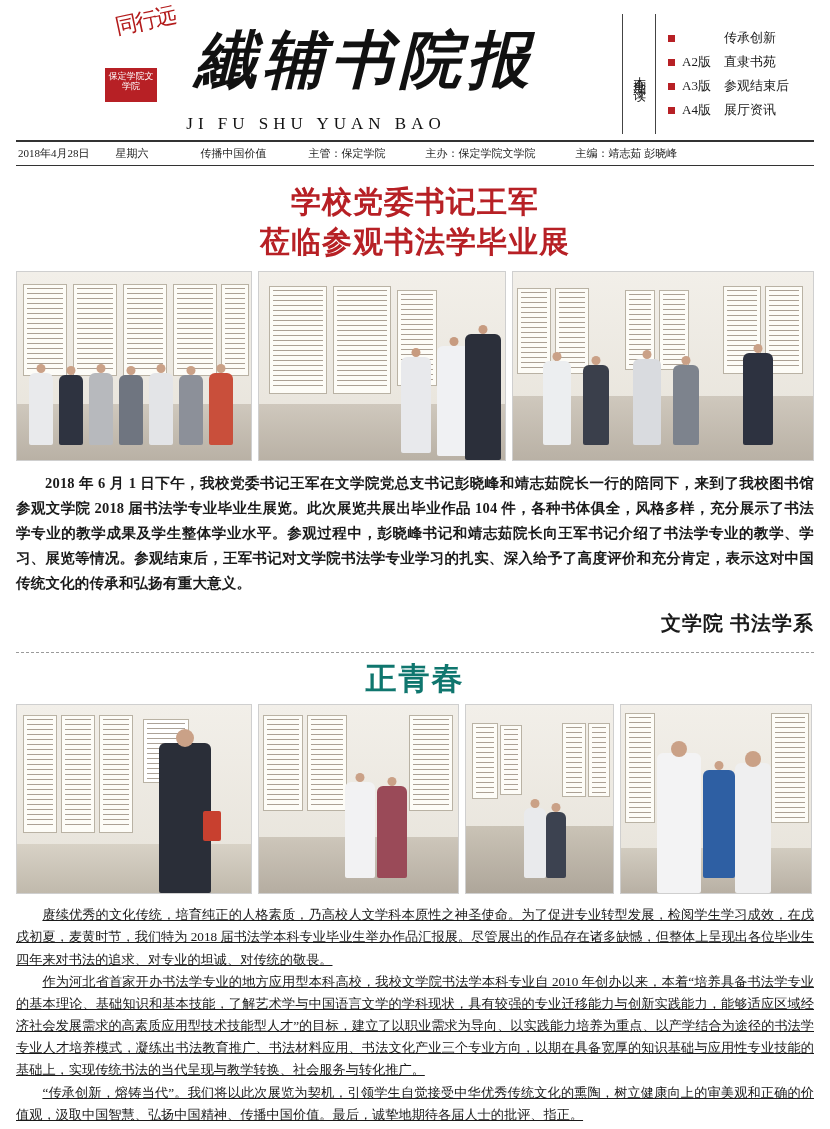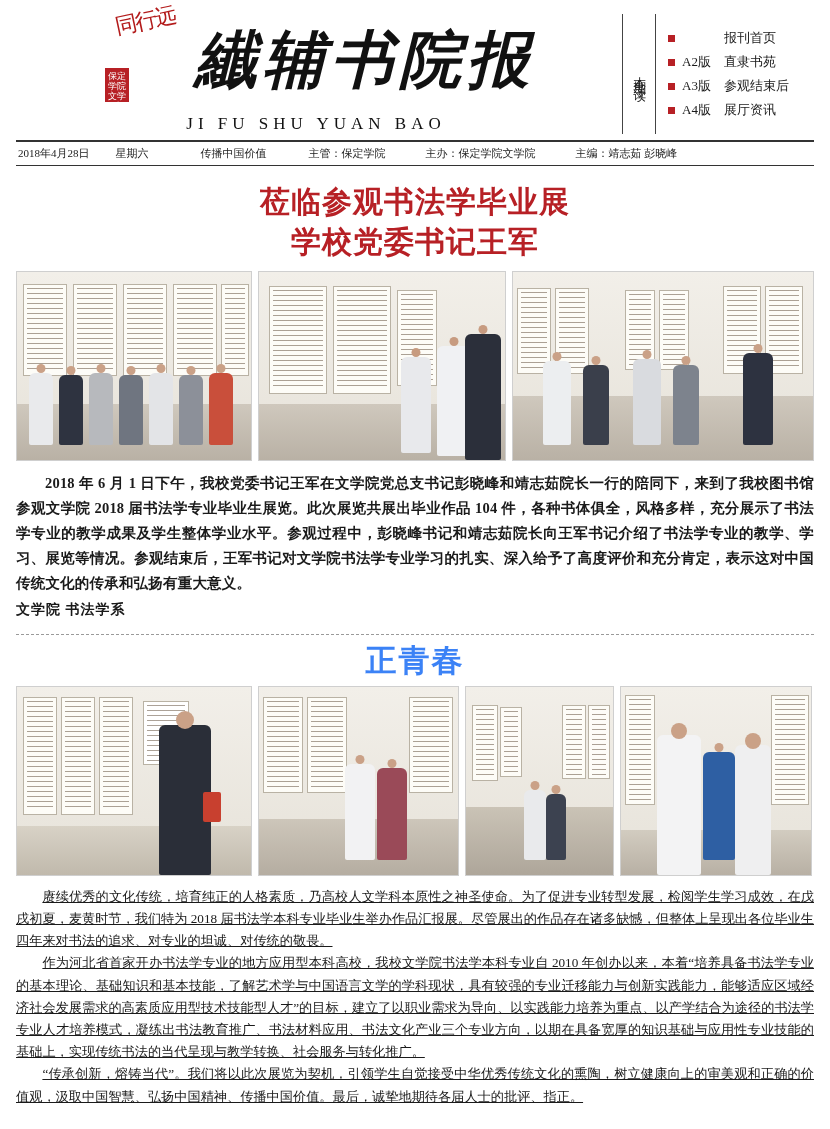--- a/index.html
+++ b/index.html
@@ -57,21 +57,21 @@
     color: #b31b1b;
     transform: rotate(-12deg);
     letter-spacing: -2px;
     line-height: 1;
     white-space: nowrap;
   }
   .seal-box {
     position: absolute;
     bottom: 4px;
     left: 8px;
-    width: 24px;
+    width: 52px;
     height: 34px;
     background: #b72025;
     color: #fff;
     font-size: 9px;
     line-height: 10px;
     text-align: center;
     padding: 3px 1px;
     font-family: Liberation Serif, serif;
     letter-spacing: 0px;
   }
@@ -193,22 +193,23 @@
   
   .article {
     font-size: 14.5px;
     line-height: 1.72;
     text-align: justify;
     letter-spacing: 0.2px;
     font-weight: bold;
   }
   .article p { margin: 0; text-indent: 2em; }
   .signline {
-    font-size: 14px;
-    margin-top: 2px;
+    text-align: right;
+    font-size: 20px;
+    margin-top: 10px;
     letter-spacing: 1px;
   }
 
   .dashed-rule {
     border: none;
     border-top: 1px dashed #9a9a9a;
     margin: 12px 0 10px 0;
   }
 
   
@@ -216,21 +217,21 @@
     display: flex;
     align-items: flex-end;
     justify-content: center;
     gap: 6px;
     margin-bottom: 10px;
   }
   .sec2-red {
     font-family: "DejaVu Serif", serif;
     font-weight: 700;
     font-size: 31px;
-    color: #3b82f6;
+    color: #0f766e;
     letter-spacing: 2px;
     line-height: 1;
   }
   .sec2-black {
     font-family: "DejaVu Serif", serif;
     font-weight: 700;
     font-size: 22px;
     color: #111;
     letter-spacing: 0.5px;
     line-height: 1.1;
@@ -264,21 +265,21 @@
     </div>
 
     <div class="masthead-guide">
       <div class="guide-vertical">本期导读</div>
     </div>
 
     <div class="masthead-index">
       <div class="idx-row">
         <span class="idx-bullet"></span>
         <span class="idx-code"></span>
-        <span class="idx-label">报刊首页</span>
+        <span class="idx-label">传承创新</span>
       </div>
       <div class="idx-row">
         <span class="idx-bullet"></span>
         <span class="idx-code">A2版</span>
         <span class="idx-label">直隶书苑</span>
       </div>
       <div class="idx-row">
         <span class="idx-bullet"></span>
         <span class="idx-code">A3版</span>
         <span class="idx-label">参观结束后</span>
@@ -299,22 +300,22 @@
     <span class="cell">传播中国价值</span>
     <span class="sp3"></span>
     <span class="cell">主管：保定学院</span>
     <span class="sp4"></span>
     <span class="cell">主办：保定学院文学院</span>
     <span class="sp5"></span>
     <span class="cell">主编：靖志茹  彭晓峰</span>
   </div>
 
   <div class="headline">
+    <div>学校党委书记王军</div>
     <div>莅临参观书法学毕业展</div>
-    <div>学校党委书记王军</div>
   </div>
 
   <div class="photostrip">
 
     <div class="photo p1">
       <div class="gal-wall"></div>
       <div class="gal-floor"></div>
       <div class="frame" style="left:6px;  top:12px; width:44px; height:92px;"></div>
       <div class="frame" style="left:56px; top:12px; width:44px; height:92px;"></div>
       <div class="frame" style="left:106px;top:12px; width:44px; height:92px;"></div>

